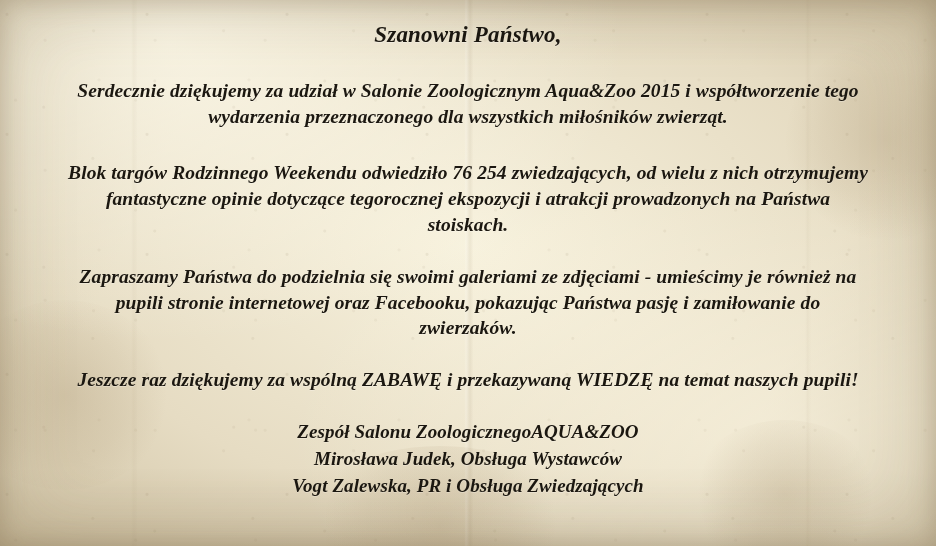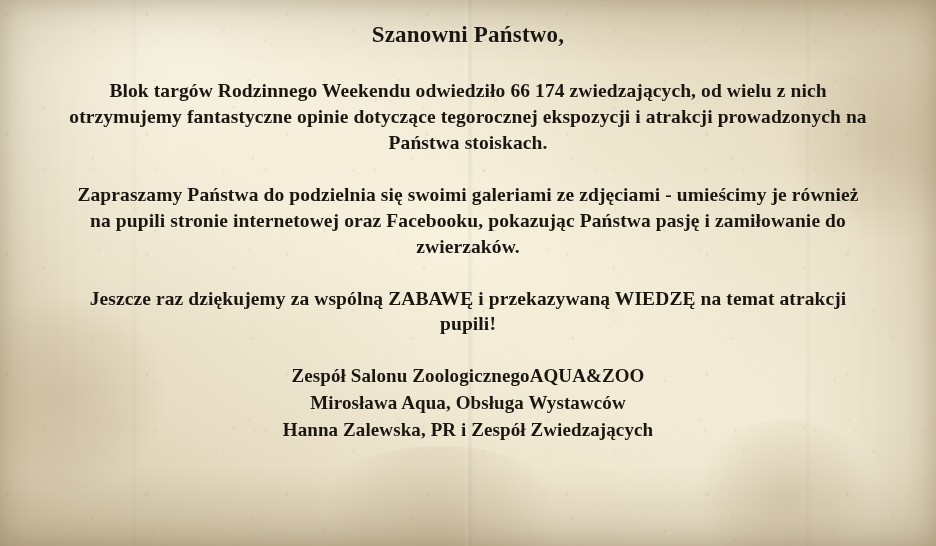--- a/index.html
+++ b/index.html
@@ -74,20 +74,21 @@
   .stain.s2 { right: -50px; top: 40px;   width: 200px; height: 200px; }
   .stain.s3 { left: 300px;  bottom: -60px; width: 280px; height: 160px; }
   .stain.s4 { left: 690px;  top: 420px;  width: 190px; height: 150px; }
 
   .content {
     position: relative;
     z-index: 3;
     padding: 16px 64px 0 64px;
     text-align: center;
     color: #1b1710;
+    font-style: italic;
   }
   .doc-title {
     font-size: 23px;
     font-weight: bold;
     letter-spacing: 0.2px;
     margin: 6px 0 0 0;
     text-shadow: 0 1px 0 rgba(255,255,255,0.30);
   }
   .para {
     font-size: 19.5px;
@@ -120,23 +121,24 @@
   <div class="creases"></div>
   <div class="stain s1"></div>
   <div class="stain s2"></div>
   <div class="stain s3"></div>
   <div class="stain s4"></div>
   <div class="edges"></div>
 
   <div class="content">
     <h1 class="doc-title">Szanowni Państwo,</h1>
 
-    <p class="para p2">Blok targów Rodzinnego Weekendu odwiedziło 66 174 zwiedzających, od wielu z nich otrzymujemy fantastyczne opinie dotyczące tegorocznej ekspozycji i atrakcji prowadzonych na Państwa stoiskach.</p>
+    <p class="para p1">Serdecznie dziękujemy za udział w Salonie Zoologicznym Aqua&amp;Zoo 2015 i współtworzenie tego wydarzenia przeznaczonego dla wszystkich miłośników zwierząt.</p>
+    <p class="para p2">Blok targów Rodzinnego Weekendu odwiedziło 76 254 zwiedzających, od wielu z nich otrzymujemy fantastyczne opinie dotyczące tegorocznej ekspozycji i atrakcji prowadzonych na Państwa stoiskach.</p>
     <p class="para p3">Zapraszamy Państwa do podzielnia się swoimi galeriami ze zdjęciami - umieścimy je również na pupili stronie internetowej oraz Facebooku, pokazując Państwa pasję i zamiłowanie do zwierzaków.</p>
-    <p class="para p4">Jeszcze raz dziękujemy za wspólną ZABAWĘ i przekazywaną WIEDZĘ na temat atrakcji pupili!</p>
+    <p class="para p4">Jeszcze raz dziękujemy za wspólną ZABAWĘ i przekazywaną WIEDZĘ na temat naszych pupili!</p>
 
     <div class="signature">
       <span class="sig-line">Zespół Salonu ZoologicznegoAQUA&amp;ZOO</span>
-      <span class="sig-line">Mirosława Aqua, Obsługa Wystawców</span>
-      <span class="sig-line">Hanna Zalewska, PR i Zespół Zwiedzających</span>
+      <span class="sig-line">Mirosława Judek, Obsługa Wystawców</span>
+      <span class="sig-line">Vogt Zalewska, PR i Obsługa Zwiedzających</span>
     </div>
   </div>
 </div>
 
 </body></html>

